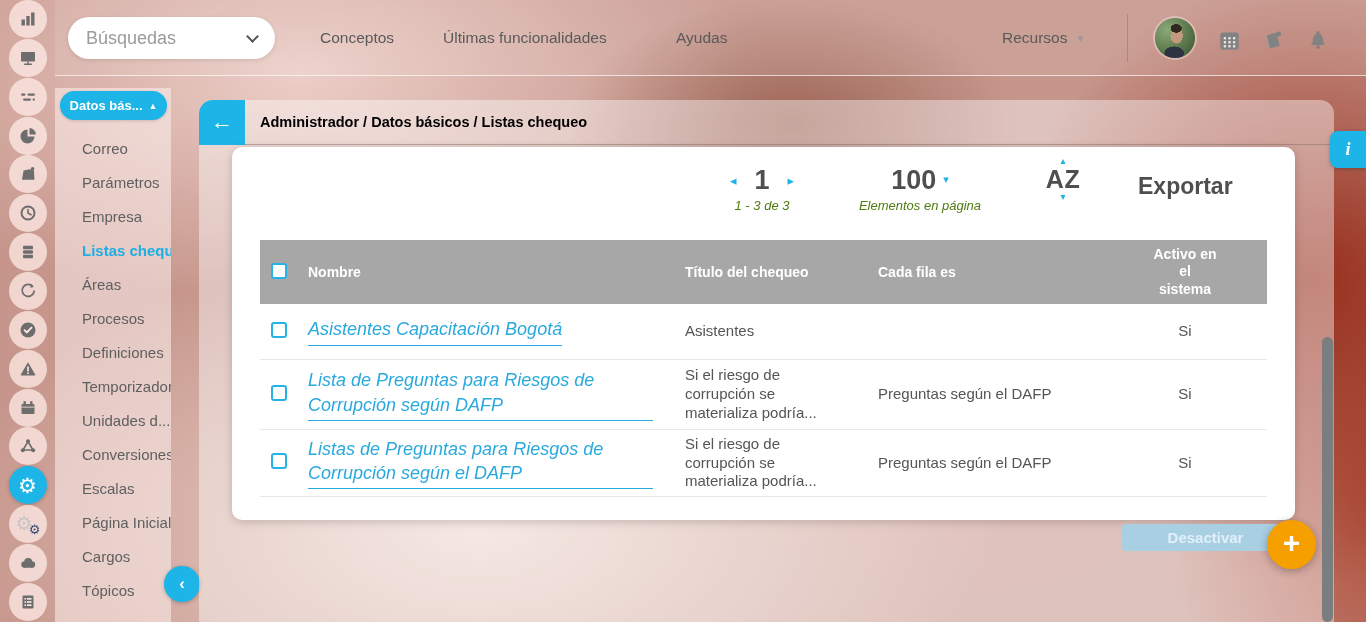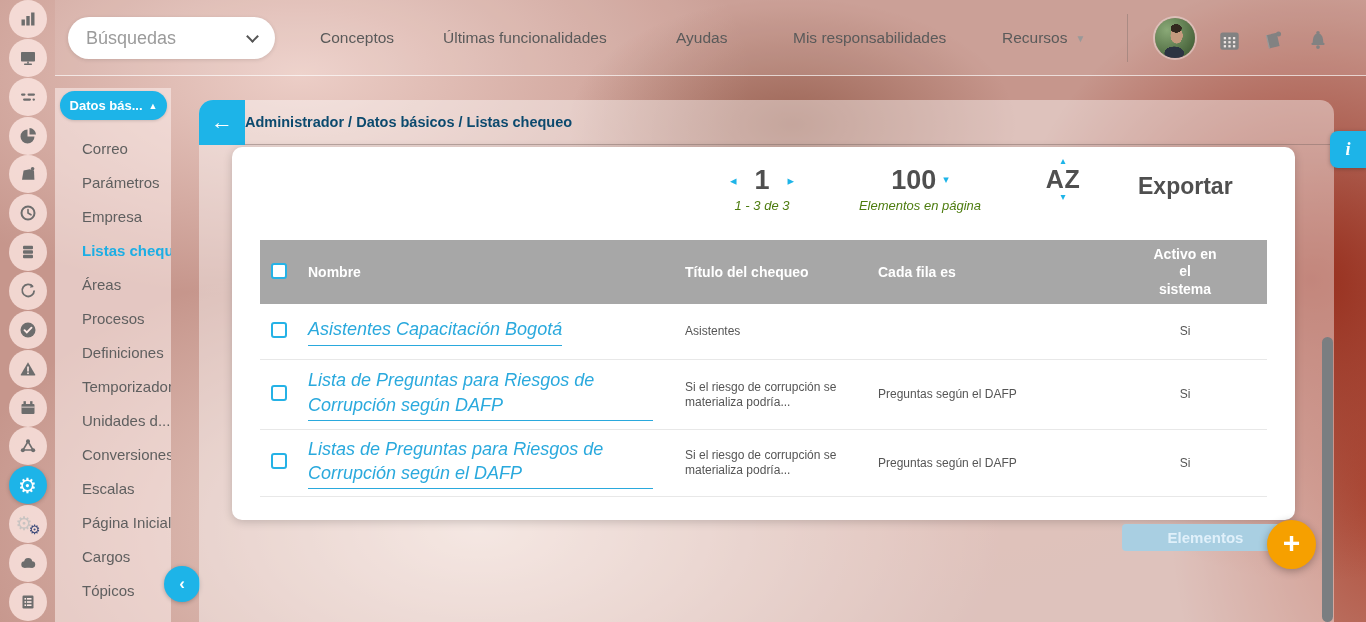--- a/index.html
+++ b/index.html
@@ -64,21 +64,21 @@
   .collapse-btn{ position:absolute; left:164px; top:566px; width:36px; height:36px; border-radius:50%;
                  background:#1db4e8; color:#fff; display:flex; align-items:center; justify-content:center;
                  font-size:17px; font-weight:bold; cursor:pointer; box-shadow:0 1px 4px rgba(0,0,0,0.25);}
   
   .panel{ position:absolute; left:199px; top:100px; width:1135px; height:522px;
           background:rgba(255,255,255,0.42); border-radius:14px 14px 0 0;}
   .bc-row{ position:relative; height:45px; border-bottom:1px solid rgba(125,105,100,0.45);
            display:flex; align-items:center;}
   .back-btn{ width:46px; height:45px; background:#1db4e8; border-radius:14px 0 0 0; color:#fff;
              font-size:22px; display:flex; align-items:center; justify-content:center; cursor:pointer;}
-  .bc-text{ font-size:14.5px; font-weight:bold; color:#0c4a6e;}
+  .bc-text{ margin-left:15px; font-size:14.5px; font-weight:bold; color:#000000;}
   
   .card{ position:absolute; left:33px; top:47px; width:1063px; height:373px; background:#fff;
          border-radius:10px; box-shadow:0 2px 10px rgba(0,0,0,0.18);}
   .toolbar{ position:relative; height:93px;}
   .pager{ position:absolute; left:470px; top:18px; width:120px; text-align:center;}
   .pager-top{ display:flex; align-items:center; justify-content:center; gap:18px;}
   .pg-arrow{ color:#1db4e8; font-size:13px; cursor:pointer;}
   .big-num{ font-size:27px; font-weight:bold; color:#4f4f4f;}
   .sub-lbl{ font-size:13px; font-style:italic; color:#4d7c0f; margin-top:2px;}
   .pagesize{ position:absolute; left:603px; top:18px; width:170px; text-align:center; cursor:pointer;}
@@ -94,21 +94,21 @@
   .thead{ background:#a7a7a7; color:#fff; font-weight:bold; font-size:14px; height:64px; border-bottom:none;}
   .c-cb{ width:48px; padding-left:11px; flex:none;}
   .c-nombre{ width:360px; padding-right:14px; flex:none;}
   .c-titulo{ width:190px; padding-left:17px; padding-right:8px; flex:none;}
   .c-fila{ width:250px; padding-left:20px; flex:none;}
   .c-activo{ width:154px; text-align:center; flex:none;}
   .thead .c-activo span{ display:inline-block; width:66px; line-height:1.25;}
   .cb{ width:16px; height:16px; border:2px solid #25b2e6; border-radius:3px; background:#fff;
        display:inline-block; cursor:pointer;}
   .r1{ height:56px;} .r2{ height:70px;} .r3{ height:67px;}
-  .cell-txt{ font-size:12px; color:#555; line-height:1.25;}
+  .cell-txt{ font-size:15px; color:#555; line-height:1.25;}
   .row-link{ display:inline-block; font-size:18px; font-style:italic; color:#2aa9dd;
              border-bottom:1px solid #2aa9dd; padding-bottom:3px; line-height:1.35;
              max-width:345px; cursor:pointer; text-decoration:none;}
   
   .deact-btn{ position:absolute; left:923px; top:424px; width:167px; height:27px; background:#a9cfe2;
               border:none; border-radius:4px; color:#e0f0fa; font-weight:bold; font-size:15px;
               font-family:"Liberation Sans",sans-serif; cursor:default;}
   .fab{ position:absolute; left:1068px; top:420px; width:49px; height:49px; border-radius:50%;
         background:#f6a000; color:#fff; font-size:30px; font-weight:bold; display:flex; align-items:center;
         justify-content:center; cursor:pointer; box-shadow:0 2px 8px rgba(0,0,0,0.3); padding-bottom:3px;}
@@ -262,23 +262,20 @@
     <span class="chev"></span>
   </div>
   <div class="nav-item" style="left:265px;">
       <span>Conceptos</span>
     </div>
   <div class="nav-item" style="left:388px;">
       <span>Últimas funcionalidades</span>
     </div>
   <div class="nav-item" style="left:621px;">
       <span>Ayudas</span>
-    </div>
-  <div class="nav-item" style="left:738px;">
-      <span>Mis responsabilidades</span>
     </div>
   <div class="nav-item" style="left:947px;">
     <span>Recursos</span>
     <span class="nav-caret">▼</span>
   </div>
   <div class="tb-divider"></div>
   <div class="avatar"></div>
   <div class="tb-icon" style="left:1160px;">
     <svg width="23" height="23" viewBox="0 0 20 20">
         <rect x="2" y="3" width="16" height="15" rx="2" fill="#828282"></rect>
@@ -402,21 +399,21 @@
       <div class="trow r3">
         <div class="c-cb"><span class="cb"></span></div>
         <div class="c-nombre"><a class="row-link">Listas de Preguntas para Riesgos de Corrupción según el DAFP</a></div>
         <div class="c-titulo cell-txt">Si el riesgo de corrupción se materializa podría...</div>
         <div class="c-fila cell-txt">Preguntas según el DAFP</div>
         <div class="c-activo cell-txt">Si</div>
       </div>
     </div>
   </div>
 
-  <button class="deact-btn">Elementos</button>
+  <button class="deact-btn">Desactivar</button>
   <div class="fab">
     <span>+</span>
   </div>
 </div>
 
 <div class="scroll-thumb"></div>
 <div class="info-tab">
   <span>i</span>
 </div>
 

